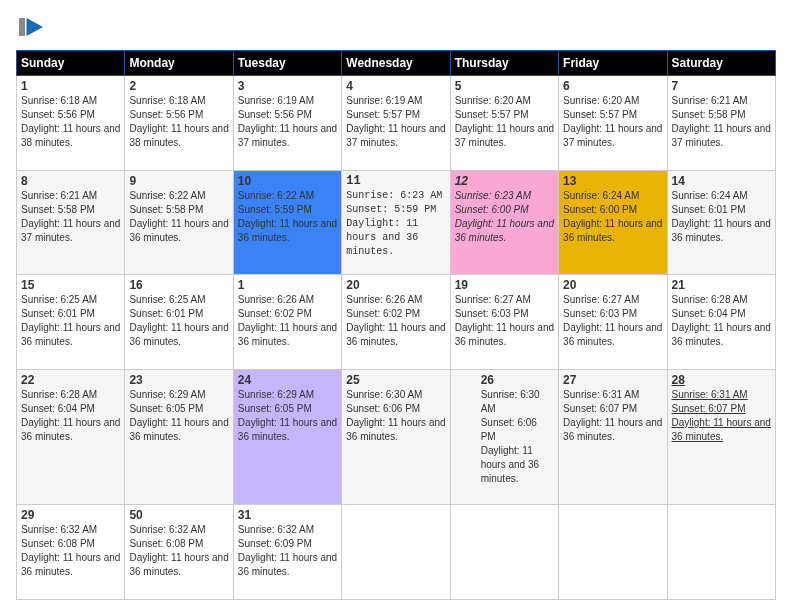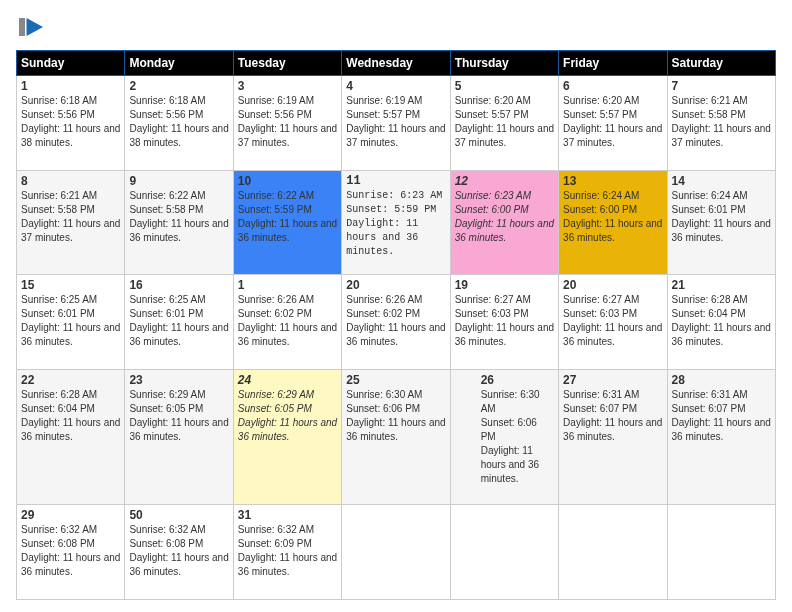--- a/index.html
+++ b/index.html
@@ -230,37 +230,37 @@
         </tr>
         <tr>
           <td style="background: rgb(245, 245, 245);">
         <span class="day-num">22</span>
         <span class="cell-text">Sunrise: 6:28 AM<br>Sunset: 6:04 PM<br>Daylight: 11 hours and 36 minutes.</span>
       </td>
           <td style="background: rgb(245, 245, 245); margin-left: 8px;">
         <span class="day-num">23</span>
         <span class="cell-text">Sunrise: 6:29 AM<br>Sunset: 6:05 PM<br>Daylight: 11 hours and 36 minutes.</span>
       </td>
-          <td style="background: #fef9c3; font-style: italic;">
+          <td style="background: #c4b5fd;">
         <span class="day-num">24</span>
         <span class="cell-text">Sunrise: 6:29 AM<br>Sunset: 6:05 PM<br>Daylight: 11 hours and 36 minutes.</span>
       </td>
           <td style="background: rgb(245, 245, 245); margin-left: 40px;">
         <span class="day-num">25</span>
         <span class="cell-text">Sunrise: 6:30 AM<br>Sunset: 6:06 PM<br>Daylight: 11 hours and 36 minutes.</span>
       </td>
           <td style="background: rgb(245, 245, 245); padding-left: 30px;">
         <span class="day-num">26</span>
         <span class="cell-text">Sunrise: 6:30 AM<br>Sunset: 6:06 PM<br>Daylight: 11 hours and 36 minutes.</span>
       </td>
           <td style="background: rgb(245, 245, 245);">
         <span class="day-num">27</span>
         <span class="cell-text">Sunrise: 6:31 AM<br>Sunset: 6:07 PM<br>Daylight: 11 hours and 36 minutes.</span>
       </td>
-          <td style="background: rgb(245, 245, 245);">
+          <td style="background: rgb(245, 245, 245); text-decoration: underline;">
         <span class="day-num">28</span>
         <span class="cell-text">Sunrise: 6:31 AM<br>Sunset: 6:07 PM<br>Daylight: 11 hours and 36 minutes.</span>
       </td>
         </tr>
         <tr>
           <td>
         <span class="day-num">29</span>
         <span class="cell-text">Sunrise: 6:32 AM<br>Sunset: 6:08 PM<br>Daylight: 11 hours and 36 minutes.</span>
       </td>
           <td>

